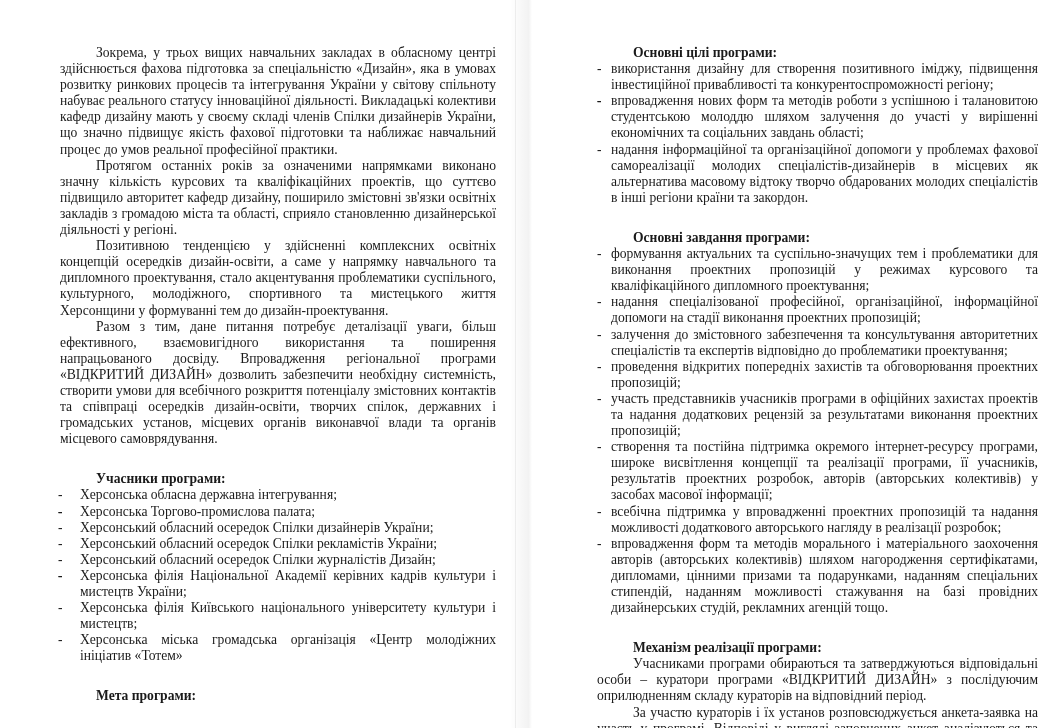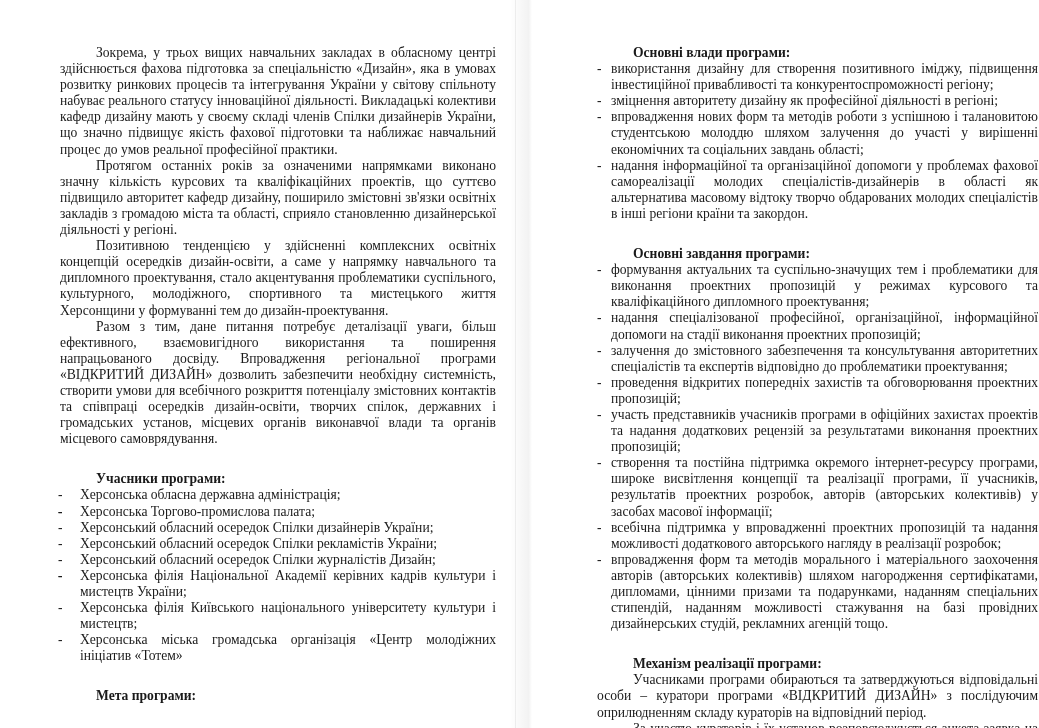--- a/index.html
+++ b/index.html
@@ -60,21 +60,21 @@
       <p class="para">Позитивною тенденцією у здійсненні комплексних освітніх концепцій осередків дизайн-освіти, а саме у напрямку навчального та дипломного проектування, стало акцентування проблематики суспільного, культурного, молодіжного, спортивного та мистецького життя Херсонщини у формуванні тем до дизайн-проектування.</p>
       <p class="para">Разом з тим, дане питання потребує деталізації уваги, більш ефективного, взаємовигідного використання та поширення напрацьованого досвіду. Впровадження регіональної програми «ВІДКРИТИЙ ДИЗАЙН» дозволить забезпечити необхідну системність, створити умови для всебічного розкриття потенціалу змістовних контактів та співпраці осередків дизайн-освіти, творчих спілок, державних і громадських установ, місцевих органів виконавчої влади та органів місцевого самоврядування.</p>
     </section>
 
     <div class="gap"></div>
     <div class="gap-sm"></div>
 
     <section>
       <h3 class="section-title">Учасники програми:</h3>
       <ul class="dash-list">
-        <li><span class="dash">-</span><span>Херсонська обласна державна адміністрація;</span></li>
+        <li><span class="dash">-</span><span>Херсонська обласна державна інтегрування;</span></li>
         <li><span class="dash">-</span></li>
         <li><span class="dash">-</span><span>Херсонська Торгово-промислова палата;</span></li>
         <li><span class="dash">-</span><span>Херсонський обласний осередок Спілки дизайнерів України;</span></li>
         <li><span class="dash">-</span><span>Херсонський обласний осередок Спілки рекламістів України;</span></li>
         <li><span class="dash">-</span><span>Херсонський обласний осередок Спілки журналістів Дизайн;</span></li>
         <li><span class="dash">-</span></li>
         <li><span class="dash">-</span><span>Херсонська філія Національної Академії керівних кадрів культури і мистецтв України;</span></li>
         <li><span class="dash">-</span><span>Херсонська філія Київського національного університету культури і мистецтв;</span></li>
         <li><span class="dash">-</span><span>Херсонська міська громадська організація «Центр молодіжних ініціатив «Тотем»</span></li>
       </ul>
@@ -84,26 +84,26 @@
     <div class="gap-sm"></div>
 
     <section>
       <h3 class="section-title">Мета програми:</h3>
 
     </section>
   </div>
 
   <div class="col col-right">
     <section>
-      <h3 class="section-title">Основні влади програми:</h3>
+      <h3 class="section-title">Основні цілі програми:</h3>
       <ul class="dash-list">
         <li><span class="dash">-</span><span>використання дизайну для створення позитивного іміджу, підвищення інвестиційної привабливості та конкурентоспроможності регіону;</span></li>
-        <li><span class="dash">-</span><span>зміцнення авторитету дизайну як професійної діяльності в регіоні;</span></li>
+        <li><span class="dash">-</span></li>
         <li><span class="dash">-</span><span>впровадження нових форм та методів роботи з успішною і талановитою студентською молоддю шляхом залучення до участі у вирішенні економічних та соціальних завдань області;</span></li>
-        <li><span class="dash">-</span><span>надання інформаційної та організаційної допомоги у проблемах фахової самореалізації молодих спеціалістів-дизайнерів в області як альтернатива масовому відтоку творчо обдарованих молодих спеціалістів в інші регіони країни та закордон.</span></li>
+        <li><span class="dash">-</span><span>надання інформаційної та організаційної допомоги у проблемах фахової самореалізації молодих спеціалістів-дизайнерів в місцевих як альтернатива масовому відтоку творчо обдарованих молодих спеціалістів в інші регіони країни та закордон.</span></li>
       </ul>
     </section>
 
     <div class="gap"></div>
     <div class="gap-sm"></div>
 
     <section>
       <h3 class="section-title">Основні завдання програми:</h3>
       <ul class="dash-list">
         <li><span class="dash">-</span><span>формування актуальних та суспільно-значущих тем і проблематики для виконання проектних пропозицій у режимах курсового та кваліфікаційного дипломного проектування;</span></li>

